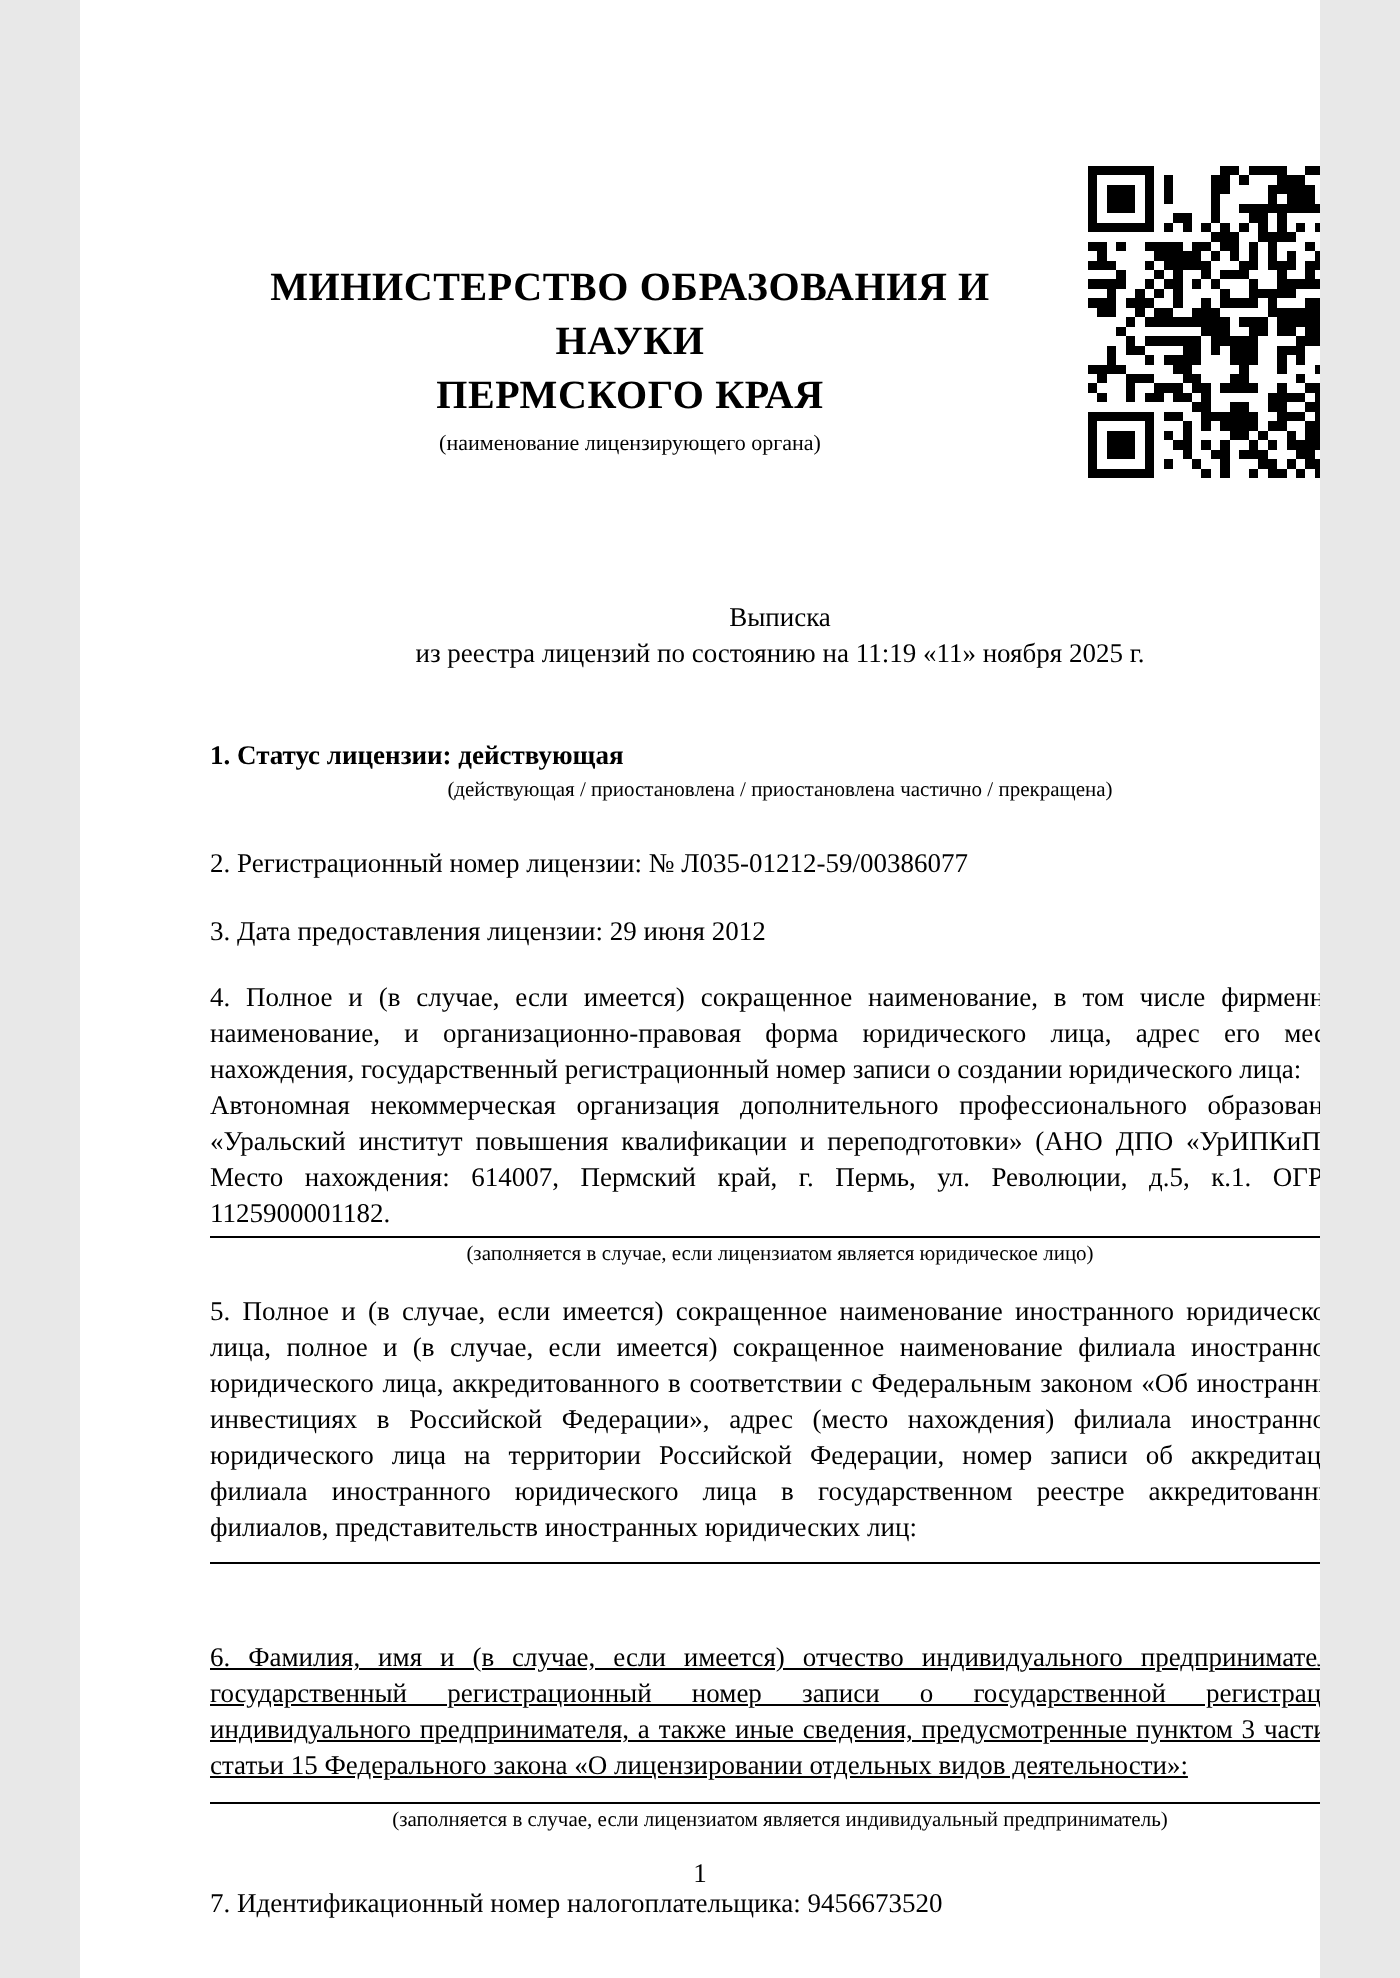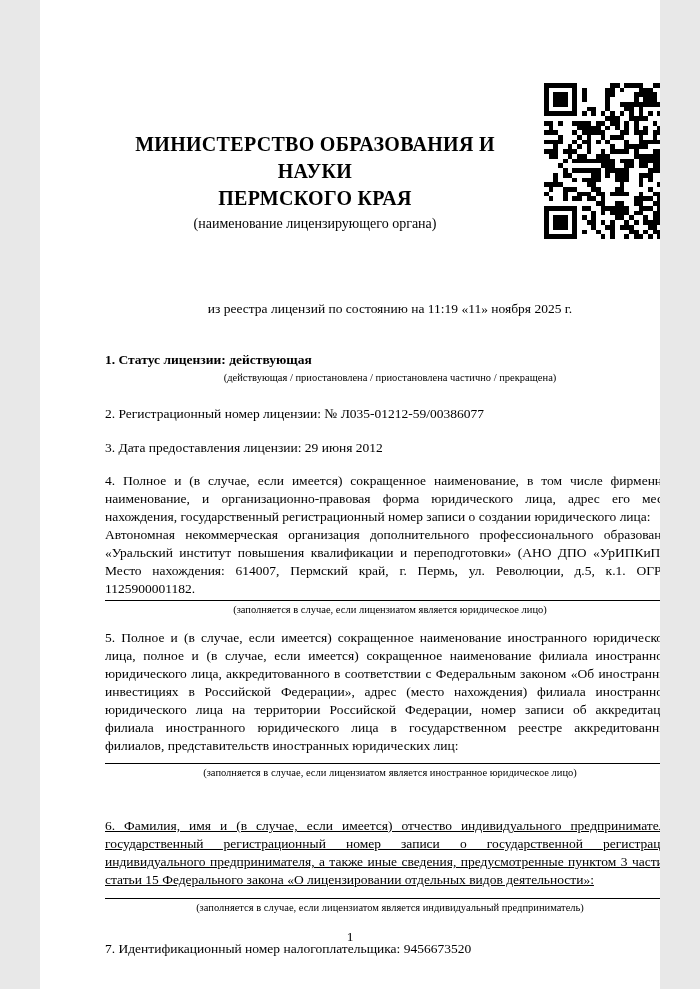--- a/index.html
+++ b/index.html
@@ -27,21 +27,21 @@
     width: 420px;
     text-align: center;
   }
   .ministry-title {
     font-weight: bold;
     font-size: 20px;
     line-height: 27px;
     letter-spacing: 0.3px;
   }
   .ministry-caption {
-    font-size: 14px;
+    font-size: 11px;
     margin-top: 4px;
   }
   .content {
     position: absolute;
     top: 300px;
     left: 65px;
     width: 570px;
     font-size: 13.5px;
     line-height: 18px;
   }
@@ -623,37 +623,37 @@
       </svg></div>
 
   <div class="header-block">
     <div class="ministry-title">МИНИСТЕРСТВО ОБРАЗОВАНИЯ И НАУКИ</div>
     <div class="ministry-title">ПЕРМСКОГО КРАЯ</div>
     <div class="ministry-caption">(наименование лицензирующего органа)</div>
   </div>
 
   <div class="content">
 
+    <div class="doc-heading">Выписка</div>
     <div class="doc-subheading">из реестра лицензий по состоянию на 11:19 «11» ноября 2025 г.</div>
 
     <div class="item mt-status">1. Статус лицензии: действующая</div>
     <div class="small-caption">(действующая / приостановлена / приостановлена частично / прекращена)</div>
 
     <div class="item mt-reg">2. Регистрационный номер лицензии: № Л035-01212-59/00386077</div>
 
     <div class="item mt-date">3. Дата предоставления лицензии: 29 июня 2012</div>
 
     <div class="item justify mt-item4">4. Полное и (в случае, если имеется) сокращенное наименование, в том числе фирменное наименование, и организационно-правовая форма юридического лица, адрес его места нахождения, государственный регистрационный номер записи о создании юридического лица:</div>
     <div class="item justify">Автономная некоммерческая организация дополнительного профессионального образования «Уральский институт повышения квалификации и переподготовки» (АНО ДПО «УрИПКиП»). Место нахождения: 614007, Пермский край, г. Пермь, ул. Революции, д.5, к.1. ОГРН: 1125900001182.</div>
     <div class="rule rule-tight"></div>
     <div class="small-caption">(заполняется в случае, если лицензиатом является юридическое лицо)</div>
 
     <div class="item justify mt-item5">5. Полное и (в случае, если имеется) сокращенное наименование иностранного юридического лица, полное и (в случае, если имеется) сокращенное наименование филиала иностранного юридического лица, аккредитованного в соответствии с Федеральным законом «Об иностранных инвестициях в Российской Федерации», адрес (место нахождения) филиала иностранного юридического лица на территории Российской Федерации, номер записи об аккредитации филиала иностранного юридического лица в государственном реестре аккредитованных филиалов, представительств иностранных юридических лиц:</div>
     <div class="rule rule-gap5"></div>
-    <div class="small-caption">(заполняется в случае, если лицензиатом является иностранное юридическое лицо)</div>
 
     <div class="item justify mt-item6">6. Фамилия, имя и (в случае, если имеется) отчество индивидуального предпринимателя, государственный регистрационный номер записи о государственной регистрации индивидуального предпринимателя, а также иные сведения, предусмотренные пунктом 3 части 1 статьи 15 Федерального закона «О лицензировании отдельных видов деятельности»:</div>
     <div class="rule rule-gap6"></div>
     <div class="small-caption">(заполняется в случае, если лицензиатом является индивидуальный предприниматель)</div>
 
     <div class="item mt-item7">7. Идентификационный номер налогоплательщика: 9456673520</div>
 
   </div>
 
   <div class="page-number">1</div>

